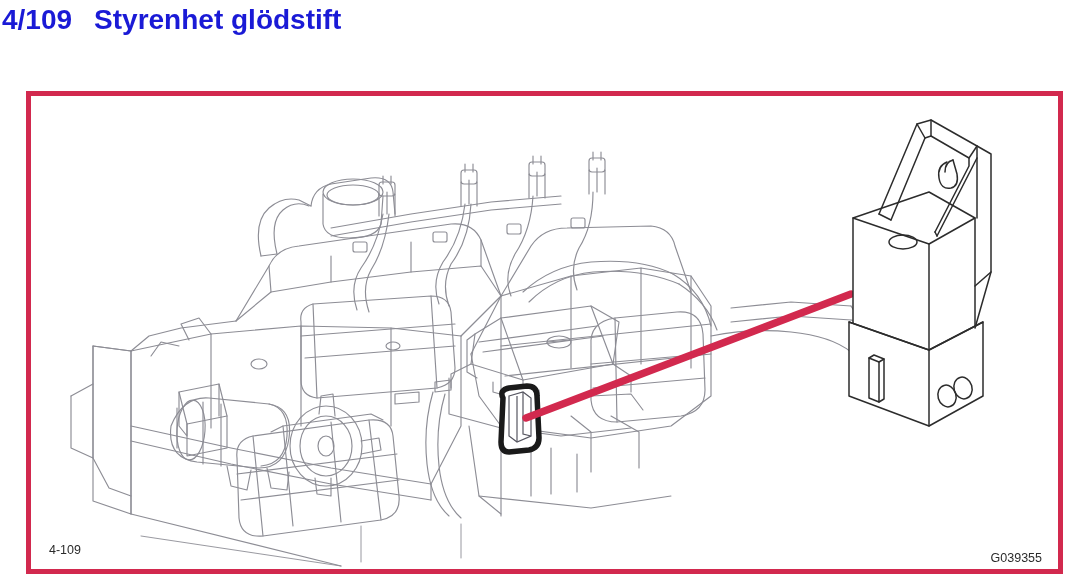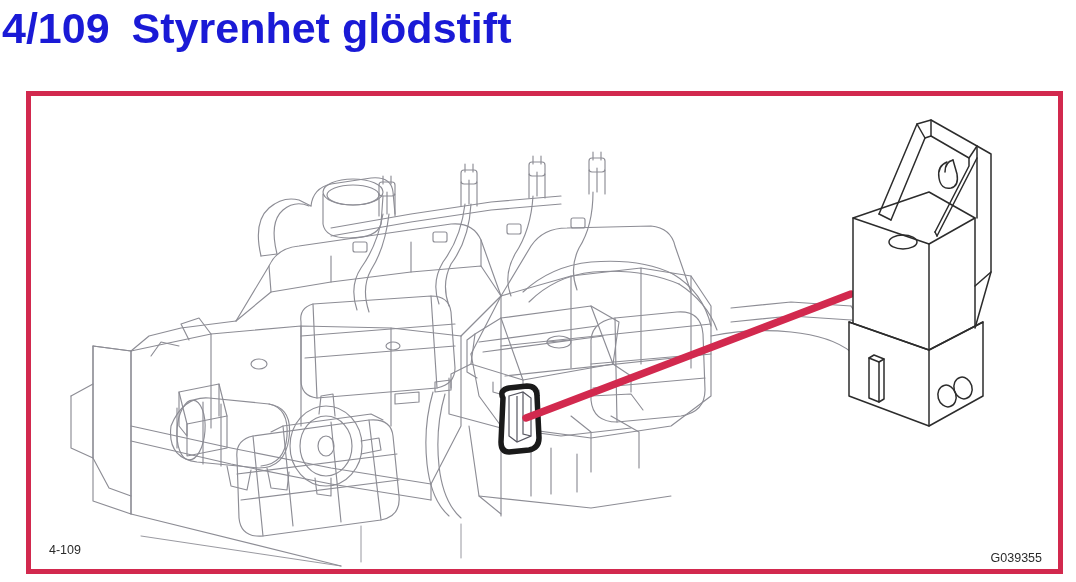--- a/index.html
+++ b/index.html
@@ -11,21 +11,21 @@
     width: 1076px;
     height: 582px;
     position: relative;
     overflow: hidden;
     font-family: "Liberation Sans", sans-serif;
   }
   #page-title {
     position: absolute;
     left: 2px;
     top: 4px;
-    font-size: 43px;
+    font-size: 28px;
     font-weight: bold;
     color: #1a1ad6;
     letter-spacing: 0px;
     white-space: nowrap;
   }
   #page-title .num {
     margin-right: 22px;
   }
   #figure-frame {
     position: absolute;

